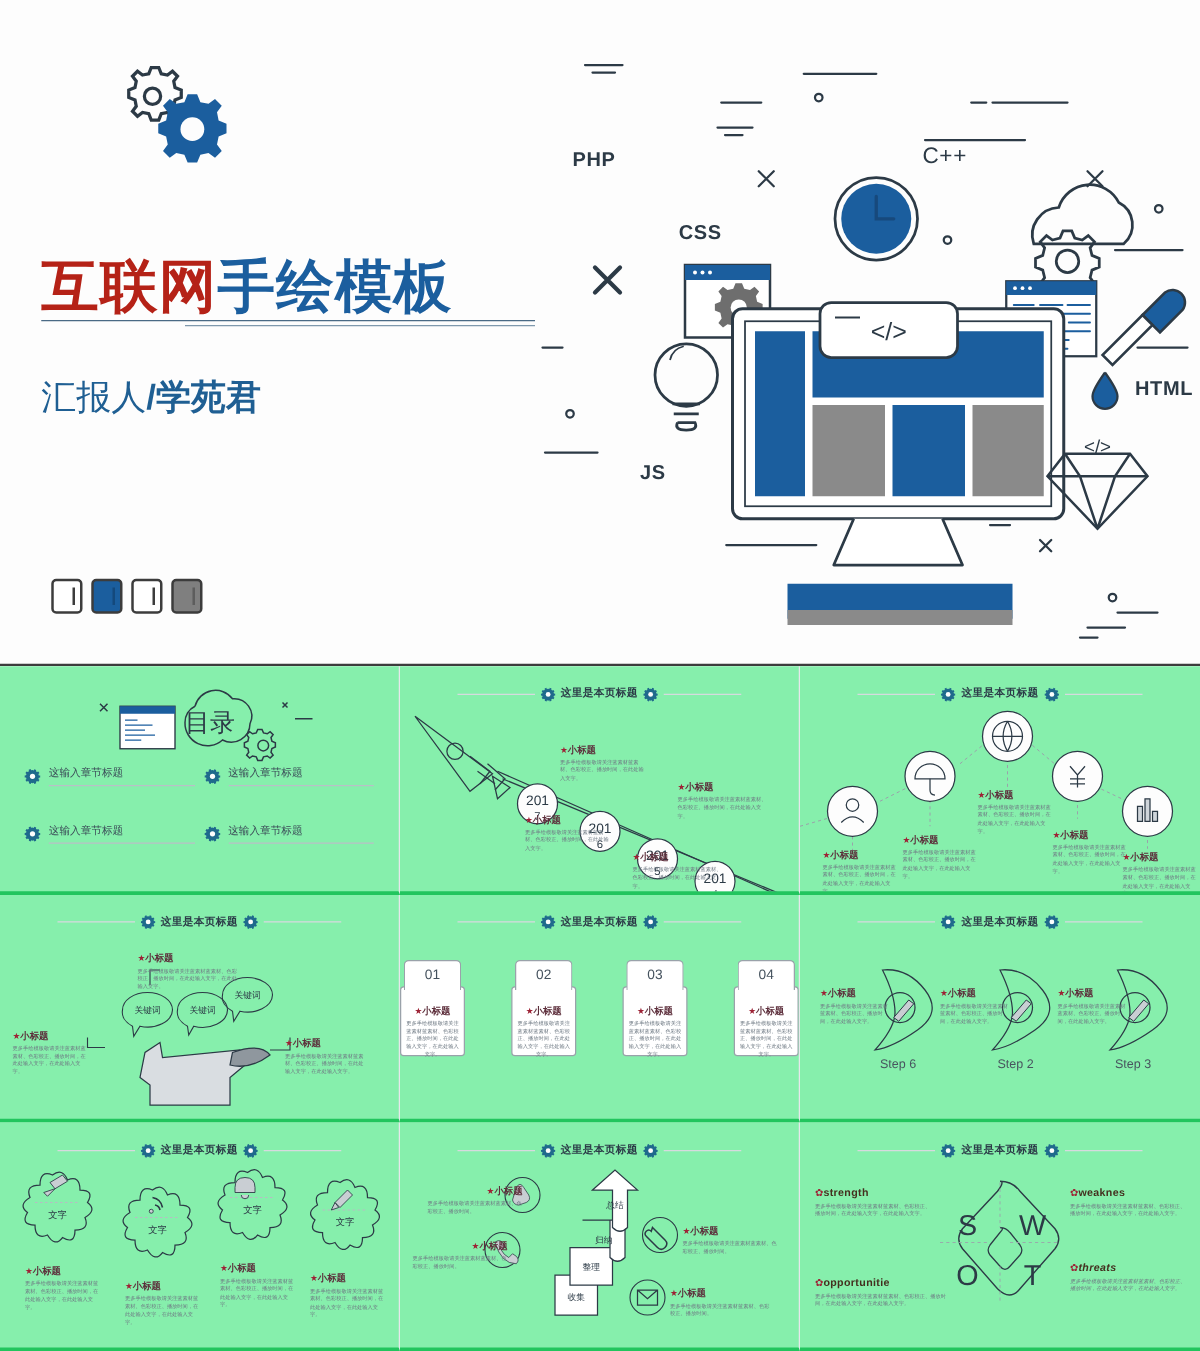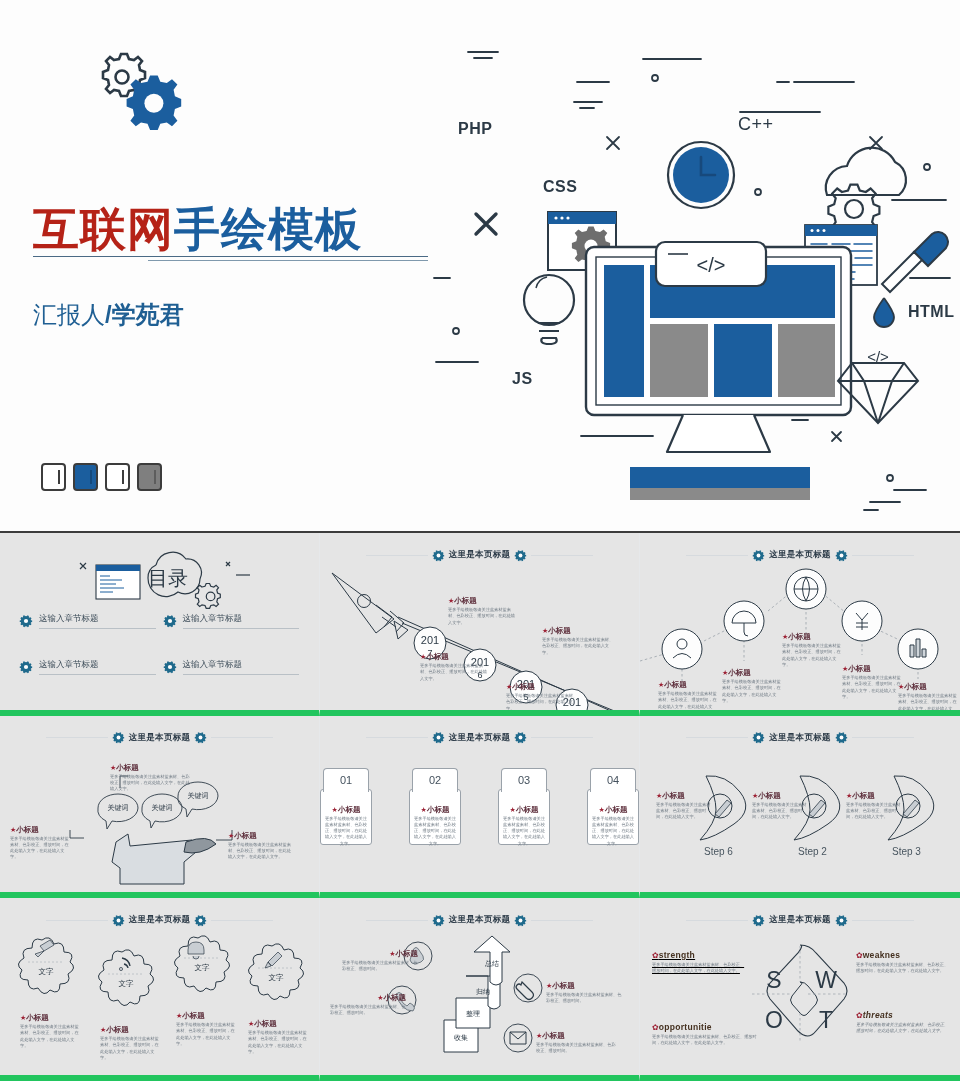--- a/index.html
+++ b/index.html
@@ -21,42 +21,42 @@
   .main-title { font-size: 46px; font-weight: 700; letter-spacing: 1px; line-height: 1.0;
                 white-space: nowrap; }
   .t-red  { color: #B52217; }
   .t-blue { color: #1B5E9E; }
   .title-rule { position: relative; width: 395px; height: 8px; margin-top: 3px; }
   .title-rule .r1 { position: absolute; left: 0; top: 1px; width: 395px; height: 1px; background: #4a6a85; }
   .title-rule .r2 { position: absolute; left: 115px; top: 5px; width: 280px; height: 1px; background: #7f99ad; }
 
   .subtitle { margin-top: 16px; width: 385px; font-size: 11.5px; line-height: 1.55;
               color: #3d4d5c; }
-  .presenter { margin-top: 36px; font-size: 24px; color: #1f5f93; }
+  .presenter { margin-top: 36px; font-size: 28px; color: #1f5f93; }
   .presenter b { font-weight: 700; }
 
   .swatches { position: absolute; left: 41px; top: 463px; display: flex; gap: 7px; }
   .sw { width: 25px; height: 28px; border: 2.5px solid #3c3c3c; border-radius: 4px;
         position: relative; background: #fff; }
   .sw.filled-blue { background: #1B5E9E; }
   .sw.filled-gray { background: #7f7f7f; }
   .sw::after { content:""; position: absolute; right: 4px; top: 5px; width: 2px; height: 14px;
                background: #3c3c3c; }
   .sw.filled-blue::after { background: #14497c; }
   .sw.filled-gray::after { background: #5d5d5d; }
 
   .hero-art { position: absolute; left: 440px; top: 20px; width: 520px; height: 500px; }
   .art-label { position: absolute; font-size: 16px; color: #2c3a46; font-weight: 700; letter-spacing: .5px; }
 
   
   .grid { position: absolute; left: 0; top: 533px; width: 960px; height: 548px;
           display: grid; grid-template-columns: repeat(3, 320px);
           grid-template-rows: repeat(3, 182.6px); }
-  .thumb { position: relative; background: #e5e5e5; border-right: 1px solid #e6e8ea;
-           border-bottom: 6px solid #22c55e; overflow: hidden; }
+  .thumb { position: relative; background: #86efac; border-right: 1px solid #e6e8ea;
+           border-bottom: 3px solid #22c55e; overflow: hidden; }
   .thumb:nth-child(3n) { border-right: none; }
   .thumb-head { position: absolute; left: 0; top: 16px; width: 100%;
                 display: flex; align-items: center; justify-content: center; gap: 5px; }
   .thumb-head .hline { width: 62px; height: 1px; background: #d6dade; }
   .thumb-head .ht { font-size: 8.5px; color: #2b3a47; font-weight: 700; letter-spacing: .3px; }
   .gear-sm { flex: none; }
 
   .mini-star { color: #9d2235; font-size: 7px; }
   .sub-ttl { font-size: 7.5px; color: #5c2d3a; font-weight: 700; }
   .body-txt { font-size: 4.2px; color: #6f7a84; line-height: 1.5; }
@@ -693,21 +693,21 @@
           <path d="M56 4 v36 M56 71 v30 M8 52 h40 M64 52 h40"></path>
         </g>
         <g font-family="Liberation Sans, sans-serif" font-size="23" fill="#2c3a46" text-anchor="middle">
           <text x="30" y="46">S</text>
             <text x="82" y="46">W</text>
           <text x="30" y="86">O</text>
             <text x="82" y="86">T</text>
         </g>
       </svg>
 
-      <div class="swot-q" style="left:12px;top:46px;text-decoration:underline;">
+      <div class="swot-q" style="left:12px;top:46px;">
         <div><span class="swot-flower">✿</span><span class="swot-h">strength</span></div>
         <div class="body-txt">更多手绘模板敬请关注蓝素材蓝素材、色彩校正、播放时间，在此处输入文字，在此处输入文字。</div>
       </div>
       <div class="swot-q" style="left:216px;top:46px;">
         <div><span class="swot-flower">✿</span><span class="swot-h">weaknes</span></div>
         <div class="body-txt">更多手绘模板敬请关注蓝素材蓝素材、色彩校正、播放时间，在此处输入文字，在此处输入文字。</div>
       </div>
       <div class="swot-q" style="left:12px;top:106px;width:106px;margin-top:12px;">
         <div><span class="swot-flower">✿</span><span class="swot-h">opportunitie</span></div>
         <div class="body-txt">更多手绘模板敬请关注蓝素材蓝素材、色彩校正、播放时间，在此处输入文字，在此处输入文字。</div>

